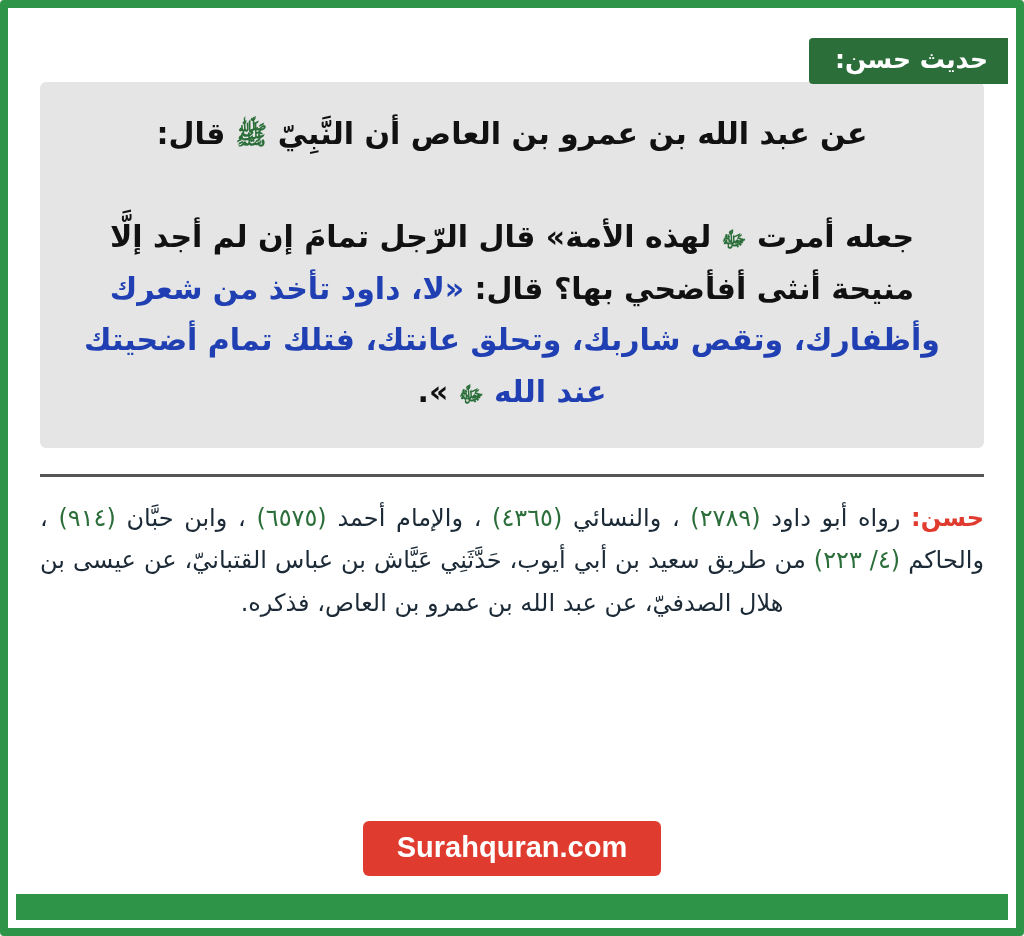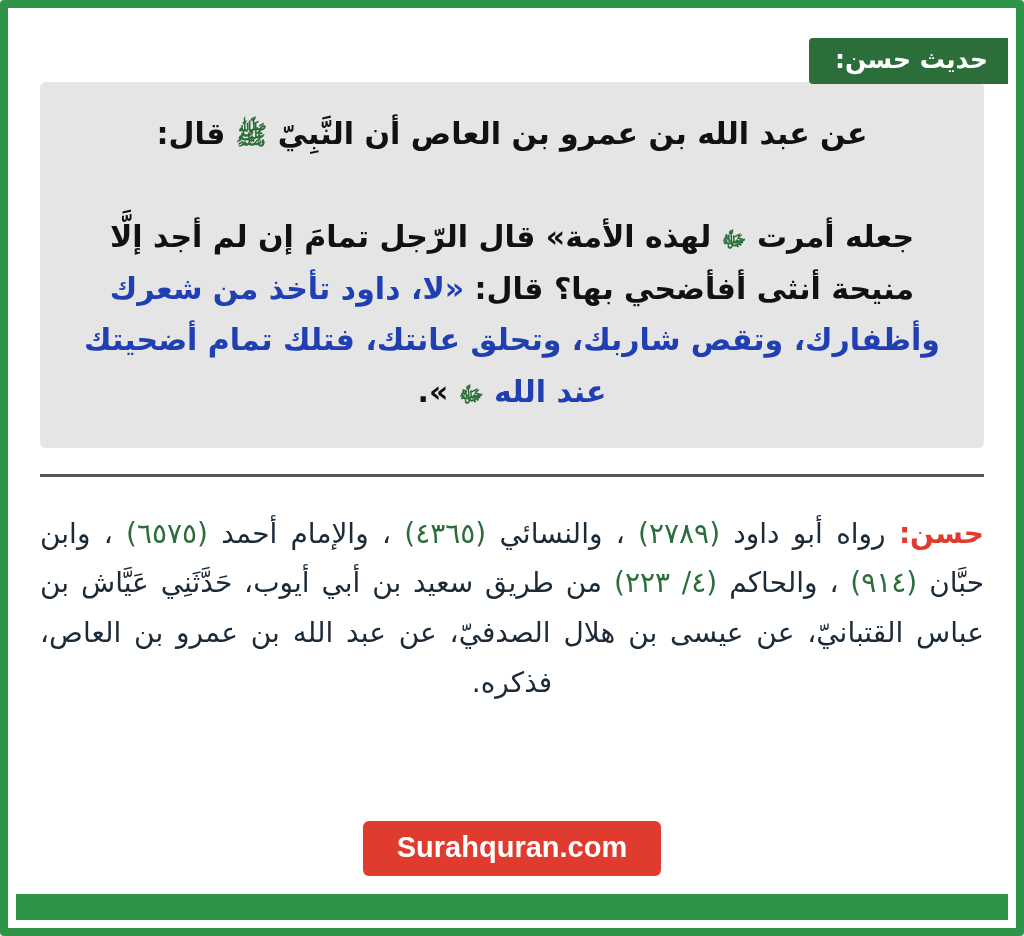--- a/index.html
+++ b/index.html
@@ -90,22 +90,22 @@
 
   
   .divider {
     margin: 26px 24px 0 24px;
     height: 3px;
     background: #555555;
   }
 
   
   .takhrij {
-    margin: 32px 24px 0 24px;
-    font-size: 28px;
+    margin: 20px 24px 0 24px;
+    font-size: 24px;
     line-height: 1.78;
     color: #1b2a36;
     text-align: justify;
     text-align-last: center;
   }
 
   .takhrij .grade-word {
     color: #e03b2f;
     font-weight: bold;
   }

